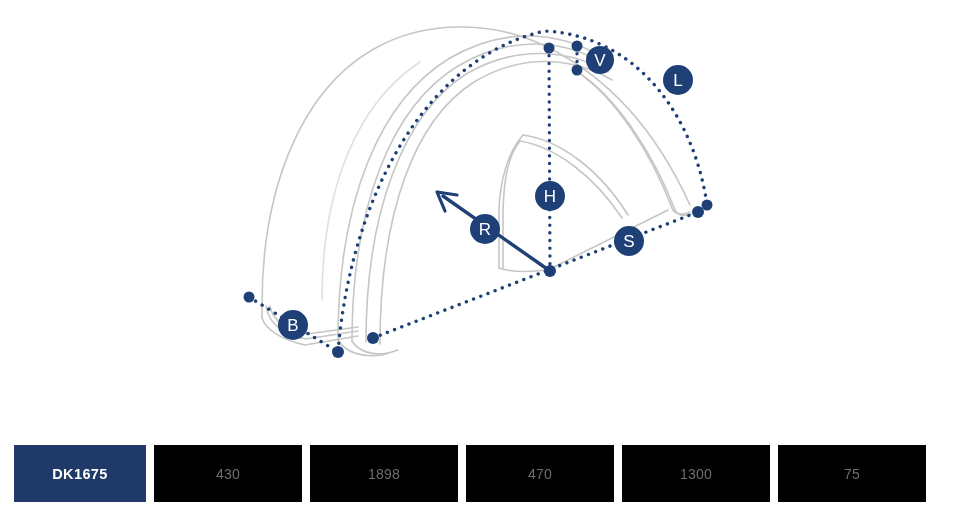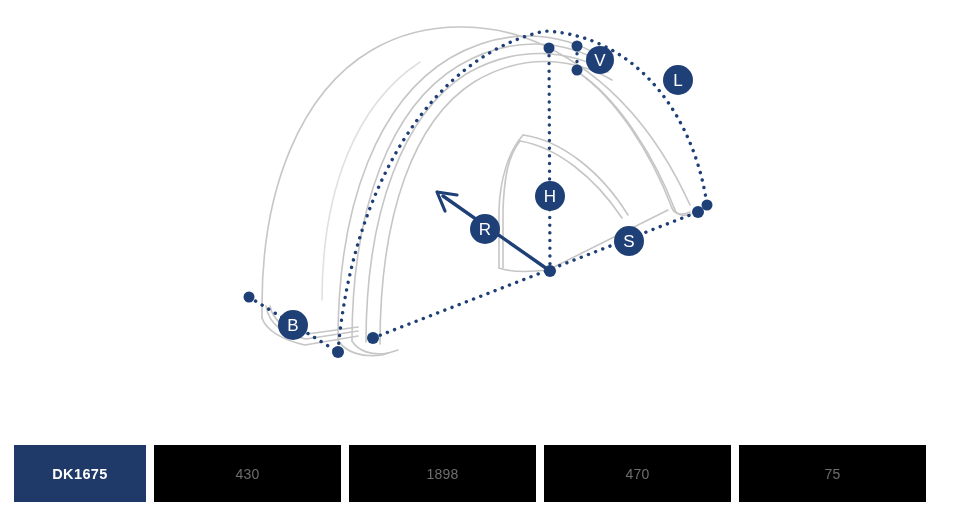--- a/index.html
+++ b/index.html
@@ -223,16 +223,17 @@
 
       </g>
     </svg>
   </div>
 
   <div id="spec-table">
     <div class="spec-cell model">DK1675</div>
     <div class="spec-cell value">430</div>
     <div class="spec-cell value">1898</div>
     <div class="spec-cell value">470</div>
+    <div class="spec-cell value">1300</div>
     <div class="spec-cell value">75</div>
   </div>
 
 </div>
 
 </body></html>

